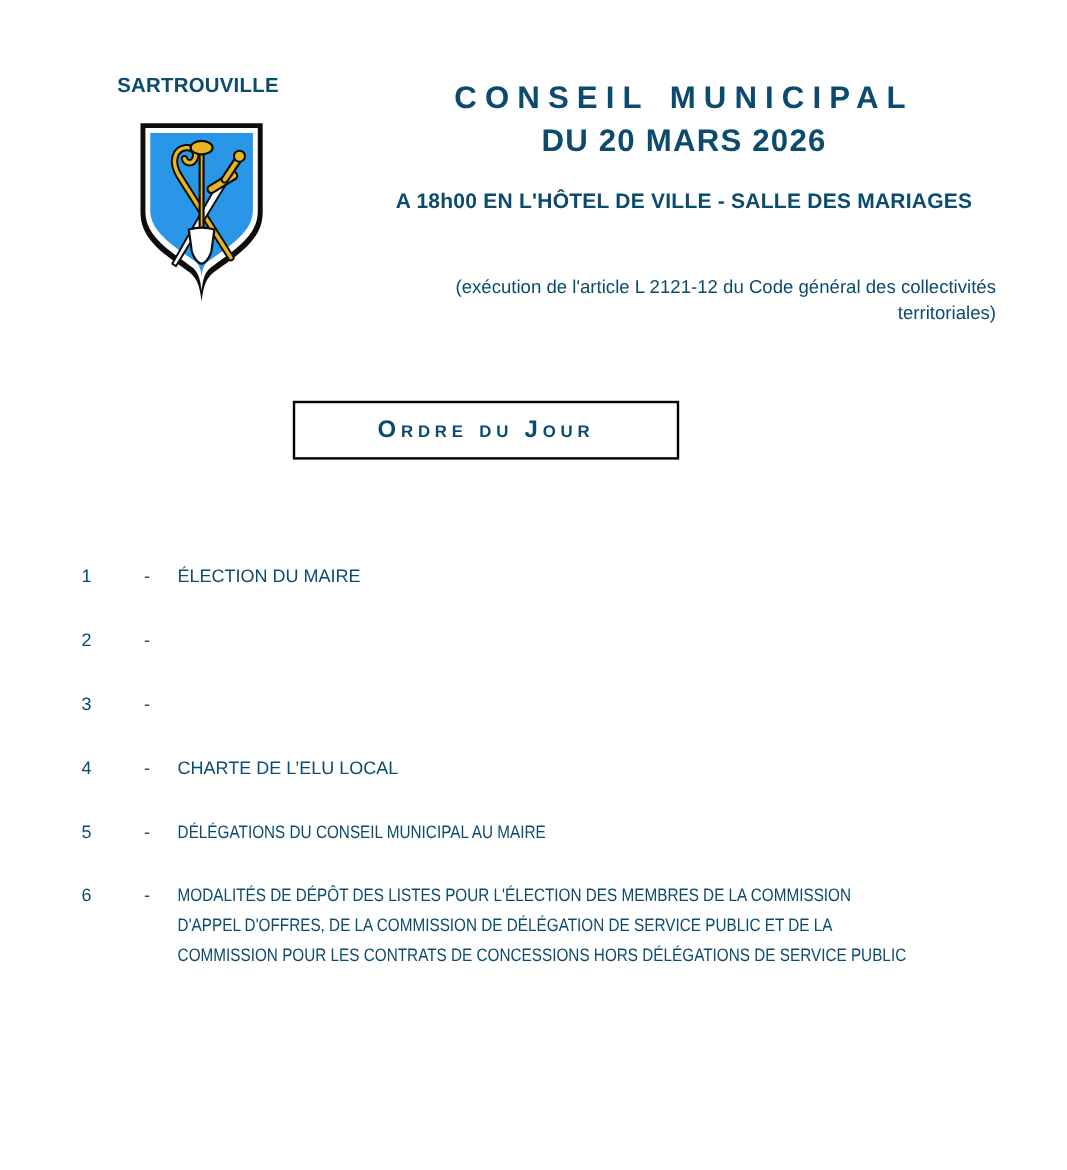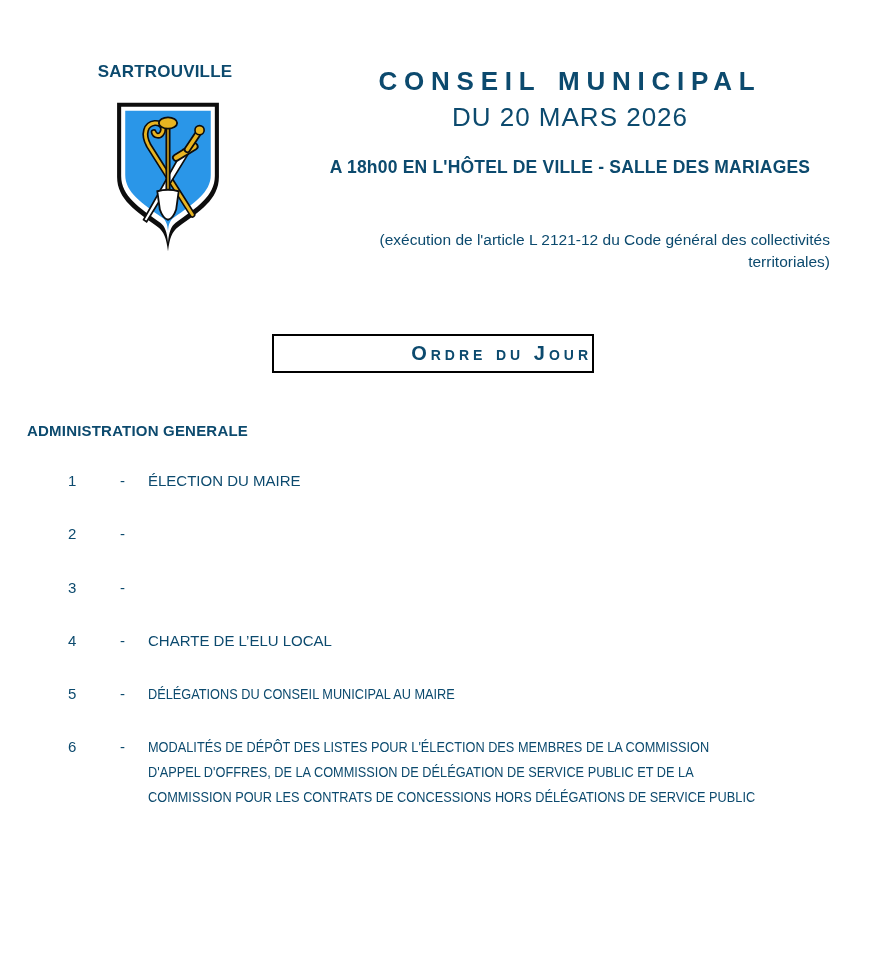--- a/index.html
+++ b/index.html
@@ -43,21 +43,21 @@
     font-size: 26px;
     font-weight: bold;
     letter-spacing: 0.26em;
     word-spacing: 0.12em;
     white-space: nowrap;
   }
   .title-2 {
     position: absolute;
     left: 0; top: 102px; width: 100%;
     font-size: 26px;
-    font-weight: normal;
+    font-weight: bold;
     letter-spacing: 1px;
     white-space: nowrap;
   }
   .subtitle {
     position: absolute;
     left: 0; top: 157px; width: 100%;
     font-size: 17.5px;
     font-weight: bold;
     letter-spacing: 0.2px;
     white-space: nowrap;
@@ -68,27 +68,27 @@
     left: 60px; top: 229px;
     width: 520px;
     font-size: 15.5px;
     line-height: 22px;
     text-align: right;
   }
 
   
   .agenda-box {
     position: absolute;
-    left: 272px; top: 334px;
-    width: 322px; height: 39px;
+    left: 244px; top: 334px;
+    width: 322px; height: 49px;
     border: 2px solid #000000;
     box-sizing: border-box;
     display: flex;
     align-items: center;
-    justify-content: flex-end;
+    justify-content: center;
   }
   .agenda-box-title {
     font-size: 20px;
     font-weight: bold;
     font-variant: small-caps;
     letter-spacing: 4px;
     white-space: nowrap;
   }
 
   
@@ -166,21 +166,20 @@
     <div class="title-1">CONSEIL MUNICIPAL</div>
     <div class="title-2">DU 20 MARS 2026</div>
     <div class="subtitle">A 18h00 EN L'HÔTEL DE VILLE - SALLE DES MARIAGES</div>
     <div class="legal-note">(exécution de l'article L 2121-12 du Code général des collectivités territoriales)</div>
   </div>
 
   <div class="agenda-box">
     <span class="agenda-box-title">Ordre du Jour</span>
   </div>
 
-  <div class="section-heading">ADMINISTRATION GENERALE</div>
 
   <div class="agenda-row r1">
     <span class="num">1</span>
     <span class="dash">-</span>
     <span class="txt">ÉLECTION DU MAIRE</span>
   </div>
   <div class="agenda-row r2">
     <span class="num">2</span>
     <span class="dash">-</span>
   </div>

